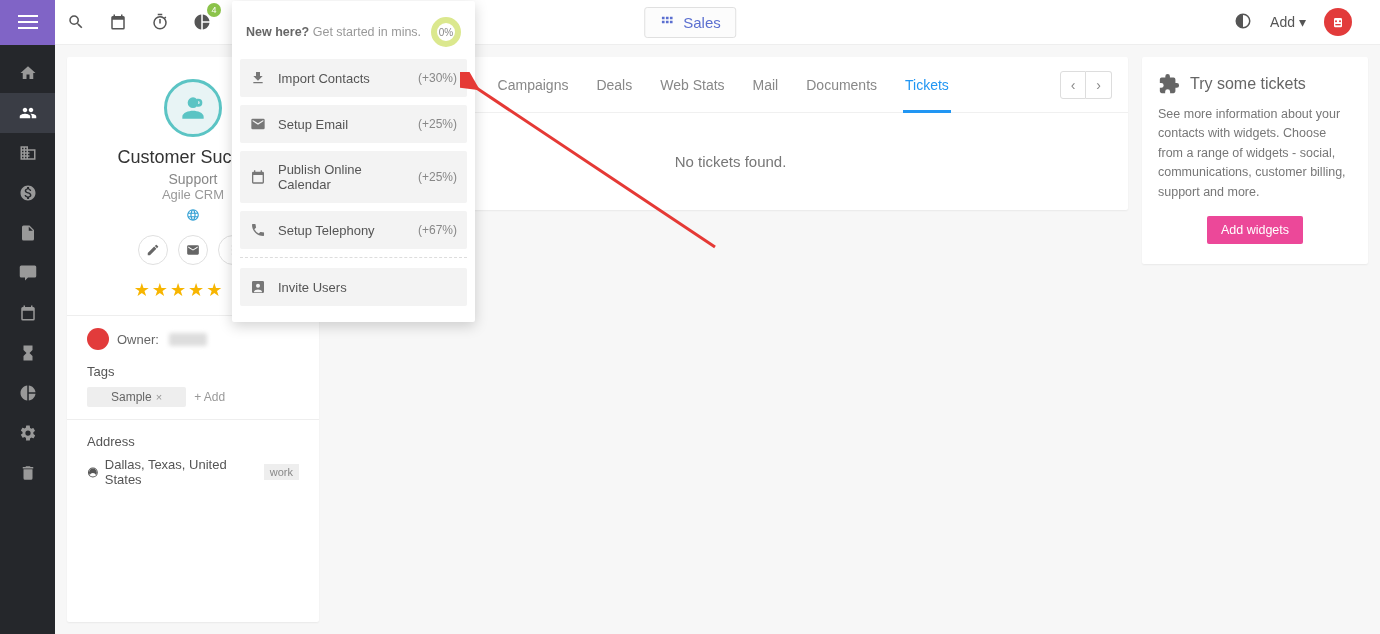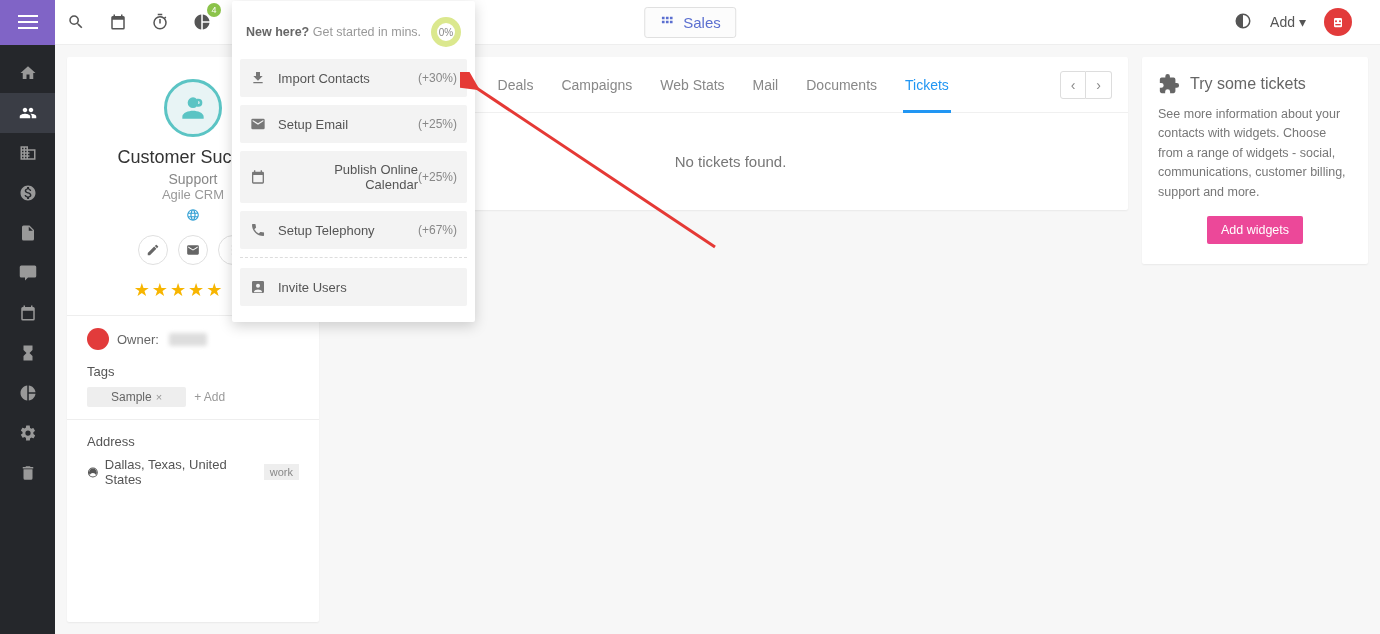--- a/index.html
+++ b/index.html
@@ -73,21 +73,21 @@
 .tab-body { padding: 40px; text-align: center; color: #777; font-size: 15px; }
 
 .widget-col { width: 226px; }
 .widget-card { padding: 16px 16px 20px 16px; }
 .widget-head { display: flex; align-items: center; gap: 10px; margin-bottom: 10px; color: #666; font-size: 16px; }
 .widget-head svg { width: 22px; height: 22px; fill: #666; }
 .widget-text { font-size: 12.5px; color: #777; line-height: 1.55; margin-bottom: 14px; }
 .widget-btn { background: #ec4899; color: #fff; border: none; padding: 7px 14px; font-size: 12.5px; cursor: pointer; border-radius: 2px; display: block; margin: 0 auto; }
 
 
-.dropdown-panel { position: absolute; left: 232px; top: 1px; width: 243px; background: #fff; box-shadow: 0 4px 14px rgba(0,0,0,0.18); border-radius: 2px; padding: 8px; z-index: 50; text-align: right; }
+.dropdown-panel { position: absolute; left: 232px; top: 1px; width: 243px; background: #fff; box-shadow: 0 4px 14px rgba(0,0,0,0.18); border-radius: 2px; padding: 8px; z-index: 50; }
 .dd-head { display: flex; align-items: center; padding: 8px 6px 12px 6px; }
 .dd-head-text { font-size: 12.5px; color: #999; }
 .dd-head-bold { color: #666; font-weight: 600; }
 .dd-pct { margin-left: auto; width: 30px; height: 30px; border-radius: 50%; border: 6px solid #dbe88e; display: flex; align-items: center; justify-content: center; font-size: 10px; color: #888; }
 .dd-item { display: flex; align-items: center; padding: 11px 10px; background: #f3f3f3; margin-bottom: 8px; cursor: pointer; font-size: 13px; color: #555; border-radius: 2px; }
 .dd-item svg { width: 16px; height: 16px; fill: #777; margin-right: 12px; }
 .dd-item-pct { margin-left: auto; font-size: 12px; color: #888; }
 .dd-div { border-top: 1px dashed #ddd; margin: 4px 0 10px 0; }
 
 
@@ -281,22 +281,22 @@
       <span class="addr-badge">work</span>
     </div>
   </div>
 
   <div class="content-col">
     <div class="card tabs-card">
       <div class="tabs-row">
 
         <div class="tab">Events</div>
           <div class="tab">Tasks</div>
+          <div class="tab">Campaigns</div>
           <div class="tab">Deals</div>
-          <div class="tab">Campaigns</div>
           <div class="tab">Web Stats</div>
           <div class="tab">Mail</div>
           <div class="tab">Documents</div>
           <div class="tab active">Tickets</div>
           <div class="tab-nav">
           <div class="tab-nav-btn">‹</div>
           <div class="tab-nav-btn">›</div>
         </div>
       </div>
       <div class="tab-body">No tickets found.</div>

